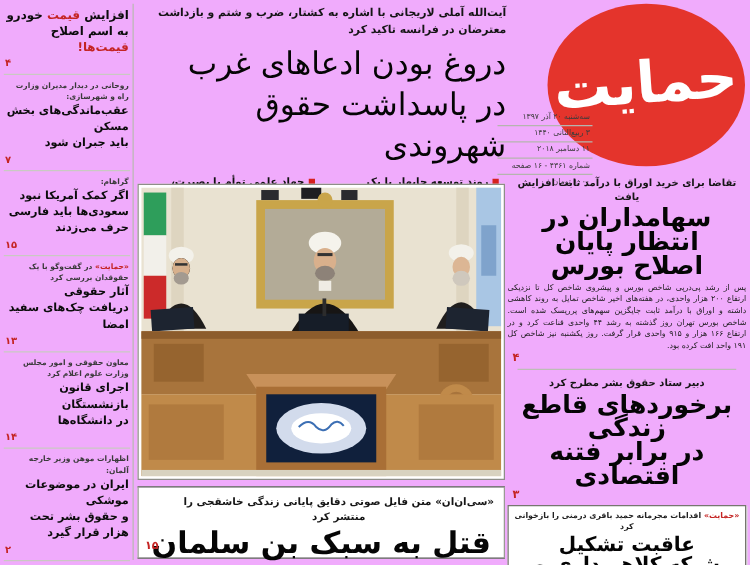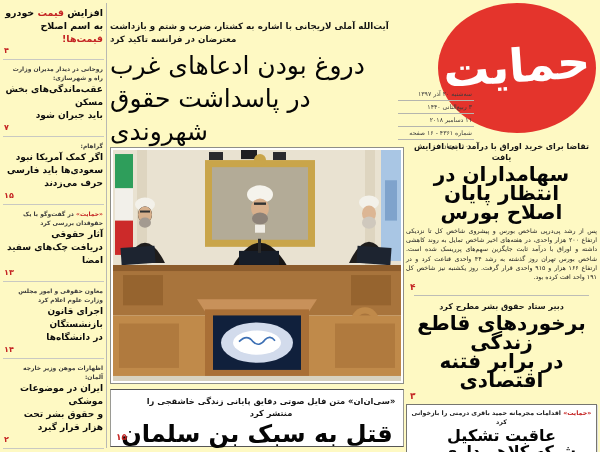--- a/index.html
+++ b/index.html
@@ -1,33 +1,33 @@
 <!DOCTYPE html>
 <html lang="fa" dir="rtl"><head>
 <meta charset="utf-8">
 <style>
   html,body{margin:0;padding:0;background:#e9e9e6;}
-  .page{position:relative;width:600px;height:452px;background:#fef9c3;overflow:hidden;
+  .page{position:relative;width:600px;height:452px;background:#f0abfc;overflow:hidden;
         font-family:"DejaVu Sans",sans-serif;direction:rtl;color:#111;margin:0 auto;}
   .pre{white-space:pre-line;}
   .red-text{color:#c42423;}
 
   
   .sidebar{position:absolute;left:3px;top:2px;width:101px;}
   .sb-item{border-bottom:1px solid #c9c9c2;padding:4px 1px 3px;}
   .sb-kicker{font-size:6px;font-weight:bold;color:#3a3a3a;line-height:9px;margin-bottom:1px;}
   .sb-headline{font-size:9px;font-weight:bold;line-height:13px;color:#0c0c0c;}
   .sb-headline.big{font-size:9.5px;}
   .sb-page{font-size:8px;font-weight:bold;color:#c42423;text-align:left;line-height:10px;margin-top:1px;}
 
   
   .v-divider{position:absolute;left:106px;top:3px;height:445px;width:0;border-left:1px solid #b9b9b2;}
 
   
-  .lead{position:absolute;left:110px;top:20px;width:295px;text-align:left;}
+  .lead{position:absolute;left:110px;top:5px;width:295px;text-align:right;}
   .lead-kicker{font-size:8.7px;font-weight:bold;line-height:13px;color:#151515;}
   .lead-headline{font-size:25px;font-weight:normal;line-height:33px;color:#050505;margin-top:3px;
                  letter-spacing:-0.5px;}
   .lead-subs{display:flex;margin-top:6px;}
   .lead-sub{flex:1;font-size:8.2px;font-weight:bold;line-height:12px;padding:0 6px;color:#101010;}
   .bullet{display:inline-block;width:5px;height:5px;background:#d6201f;margin-left:3px;}
 
   
   .main-photo{position:absolute;left:110px;top:147px;width:294px;height:237px;
               border:1px solid #8e8e88;background:#fff;padding:2px;box-sizing:border-box;}

